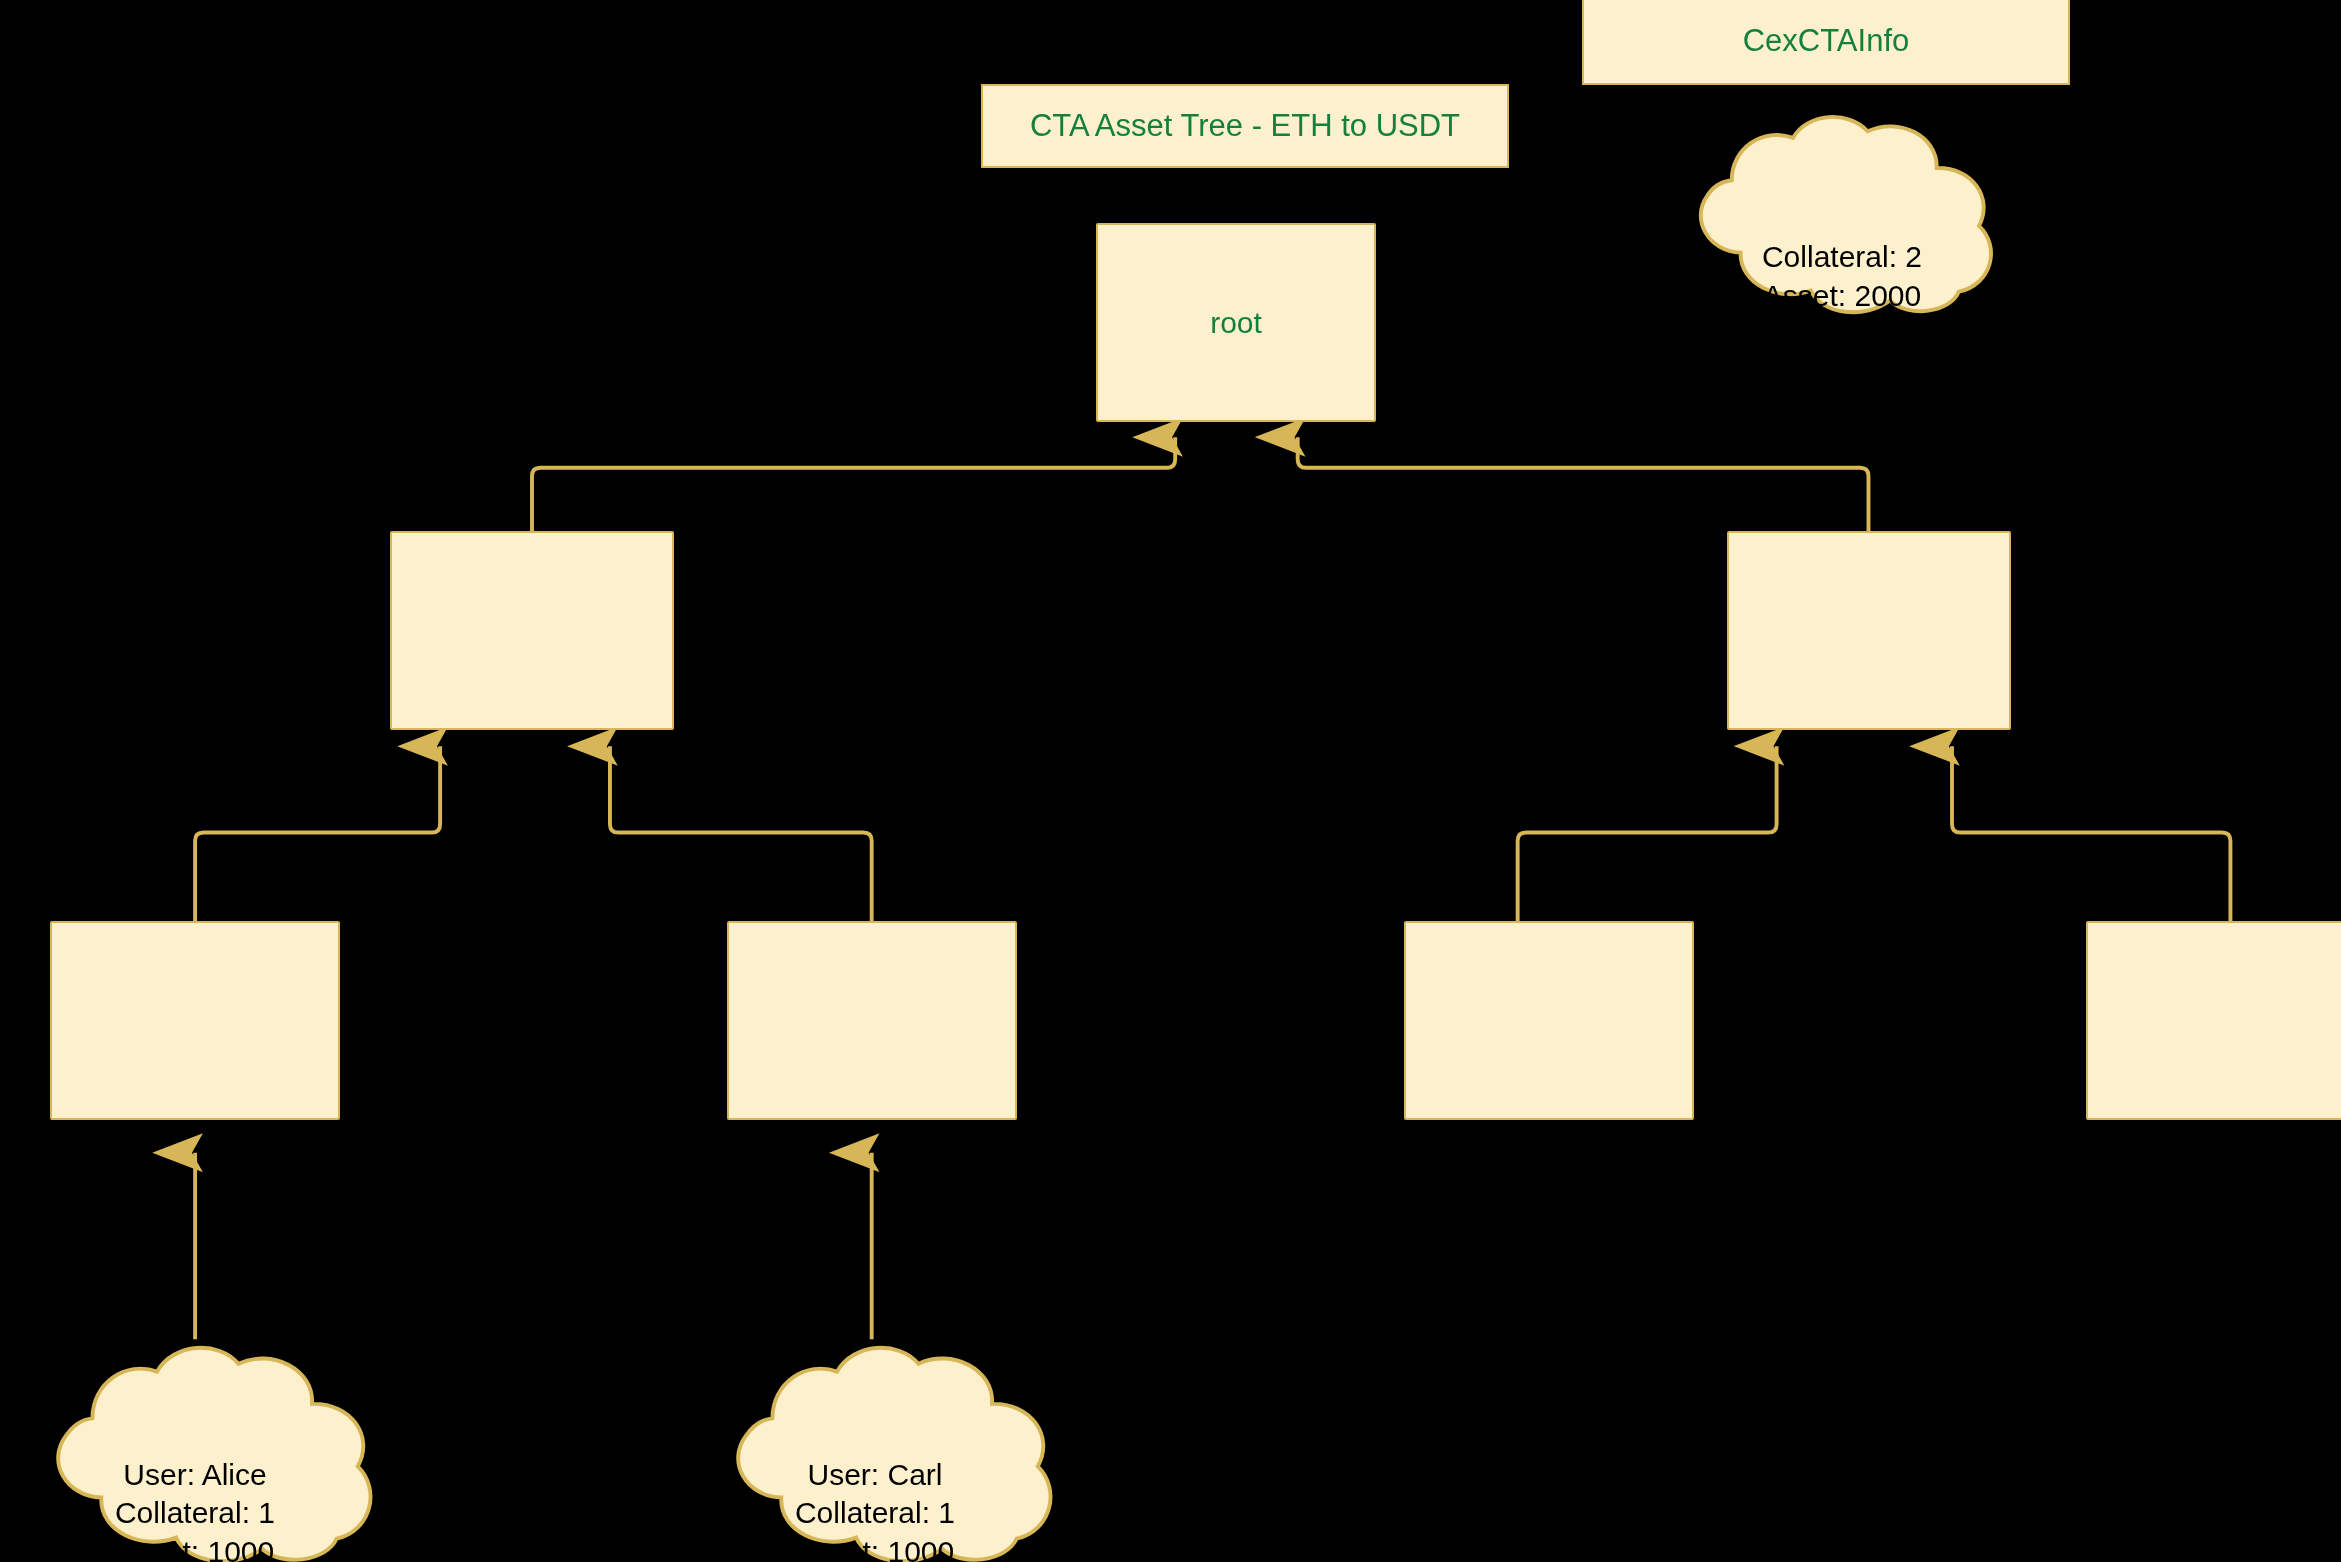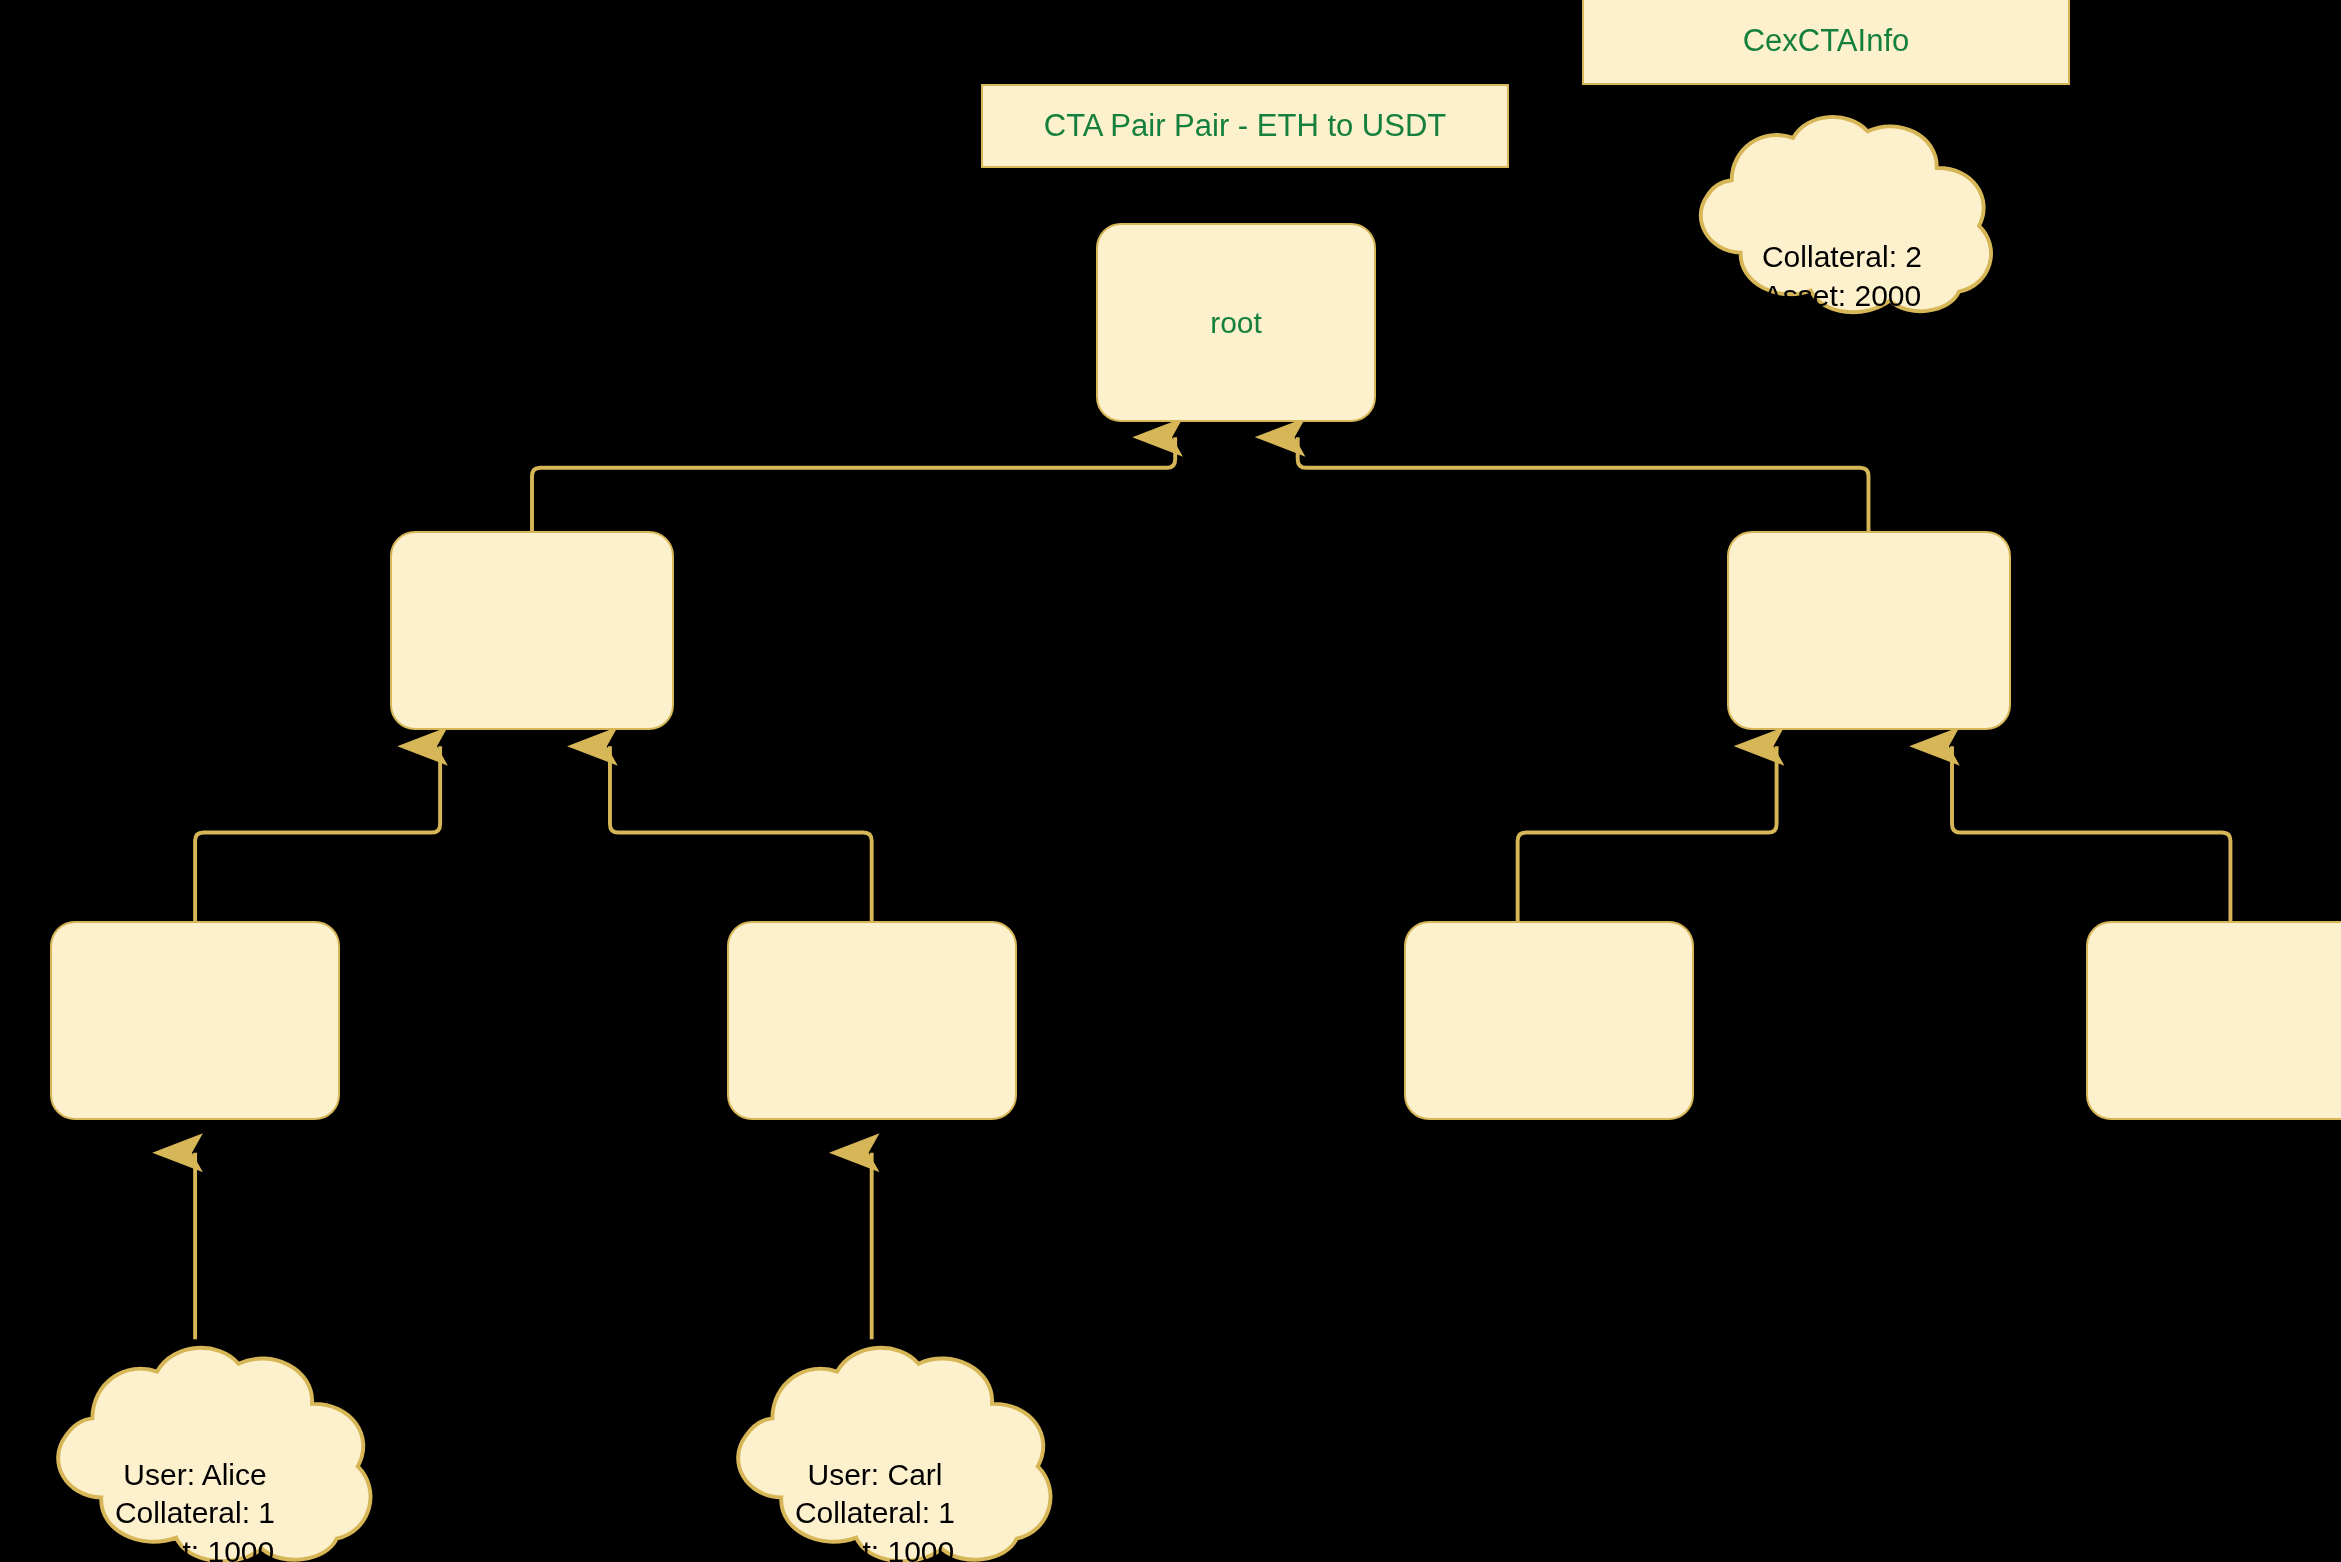--- a/index.html
+++ b/index.html
@@ -29,21 +29,21 @@
     background: #FDF0CD;
     border: 2.8px solid #D6B656;
     display: flex;
     align-items: center;
     justify-content: center;
     text-align: center;
     color: #000000;
     line-height: 1.25;
   }
   .rounded {
-    border-radius: 25px;
+    border-radius: 2px;
     align-items: center;
   }
   .title-box {
     border-width: 2.8px;
     font-size: 31px;
   }
   .node-label {
     font-size: 30px;
     color: #15803d;
     white-space: pre-line;
@@ -102,21 +102,21 @@
       <path d="M 4005 1655 L 4005 1510 Q 4005 1495 3990 1495
                L 3520 1495 Q 3505 1495 3505 1480 L 3505 1340" marker-end="url(#arrowUp)"></path>
 
       <path d="M 350 2405 L 350 2070" marker-end="url(#arrowUp)"></path>
 
       <path d="M 1565 2405 L 1565 2070" marker-end="url(#arrowUp)"></path>
     </g>
   </svg>
 
   <div class="node title-box" style="left:981px; top:84px; width:528px; height:84px;">
-    <span class="node-label" style="font-size:31px;">CTA Pair Pair - ETH to USDT</span>
+    <span class="node-label" style="font-size:31px;">CTA Asset Tree - ETH to USDT</span>
   </div>
 
   <div class="node title-box" style="left:1582px; top:-2.8px; width:488px; height:88px;">
     <span class="node-label" style="font-size:31px;">CexCTAInfo</span>
   </div>
 
   <div class="cloud" style="left:1647px; top:109px; width:390px; height:206px;">
     <svg viewBox="0 0 700 370" preserveAspectRatio="none">
       <path d="M 152 128
                C 152 70, 208 32, 262 52

